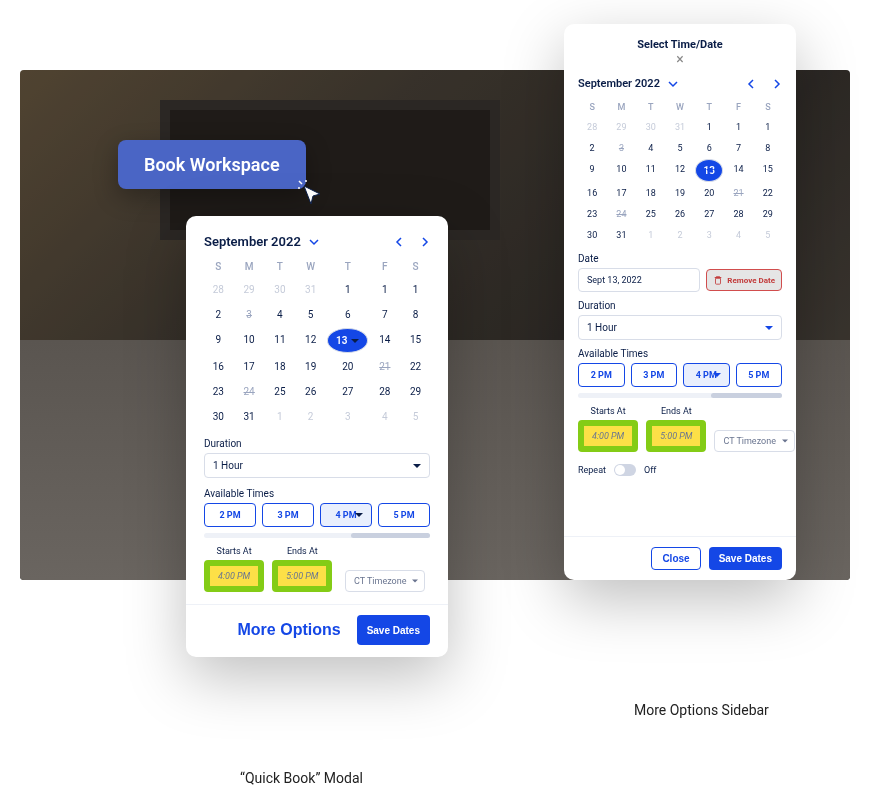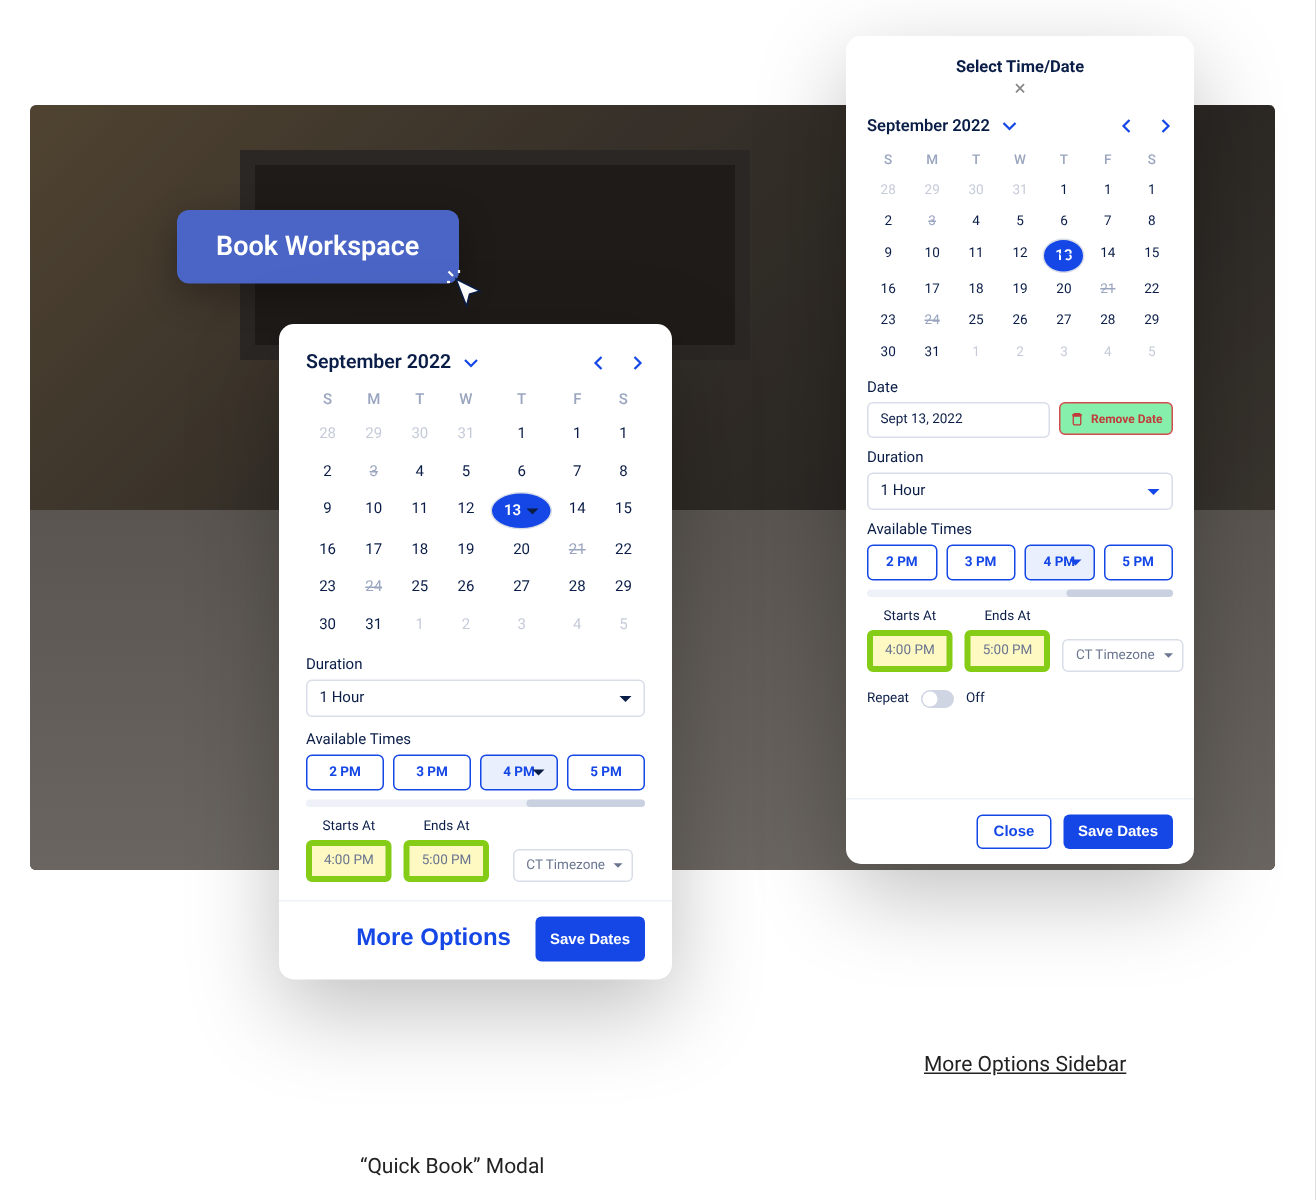--- a/index.html
+++ b/index.html
@@ -208,28 +208,29 @@
     width: 35%;
     background: #c9d0df;
     border-radius: 3px;
   }
 
   
   .time-row { display: flex; gap: 8px; align-items: flex-end; }
   .time-col { display: flex; flex-direction: column; align-items: center; }
   .time-lbl { font-size: 9px; color: #0a1d47; margin-bottom: 4px; }
   .time-box {
-    border: 4px solid #84cc16;
+    border: 6px solid #84cc16;
     border-radius: 4px;
     font-size: 9px;
     padding: 5px 8px;
     color: #6a7590;
-    background: #fef9c3;
+    background: #fde047;
     cursor: pointer;
     white-space: nowrap;
+    font-style: italic;
   }
   .tz-box {
     border: 1px solid #d8dde8;
     border-radius: 4px;
     font-size: 9px;
     padding: 5px 18px 5px 8px;
     color: #6a7590;
     background: #fff;
     position: relative;
     cursor: pointer;
@@ -239,33 +240,33 @@
     content: "";
     position: absolute;
     right: 6px; top: 50%;
     transform: translateY(-50%);
     border-left: 3px solid transparent;
     border-right: 3px solid transparent;
     border-top: 3px solid #6a7590;
   }
 
   
-  .date-row { display: flex; gap: 6px; align-items: flex-start; }
+  .date-row { display: flex; gap: 6px; align-items: center; }
   .date-input {
     flex: 1;
     border: 1px solid #d8dde8;
     border-radius: 4px;
     font-size: 9px;
     padding: 6px 8px;
     color: #0a1d47;
     background: #fff;
   }
   .remove-date {
     border: 1px solid #d14d4d;
-    background: #86efac;
+    background: #e5e5e5;
     color: #c23a3a;
     font-size: 8px;
     font-weight: 700;
     border-radius: 4px;
     padding: 5px 6px;
     display: flex;
     align-items: center;
     gap: 4px;
     cursor: pointer;
   }
@@ -331,21 +332,21 @@
 
   .sidebar-card .footer { margin-top: 60px; }
 
   
   .caption {
     position: absolute;
     font-size: 14px;
     color: #222;
   }
   .caption-modal { top: 770px; left: 240px; }
-  .caption-sidebar { top: 702px; left: 616px; text-decoration: underline; }
+  .caption-sidebar { top: 702px; left: 634px; }
 
   
   .sidebar-card .cal-month { font-size: 11px; }
   .sidebar-card .cal-grid { font-size: 9px; gap: 1px; }
   .sidebar-card .cal-day { padding: 5px 0; }
   .sidebar-card .lbl { margin-top: 8px; }
   .trash-icon svg { width: 10px; height: 10px; display: block; }
 </style>
 </head>
 <body>

